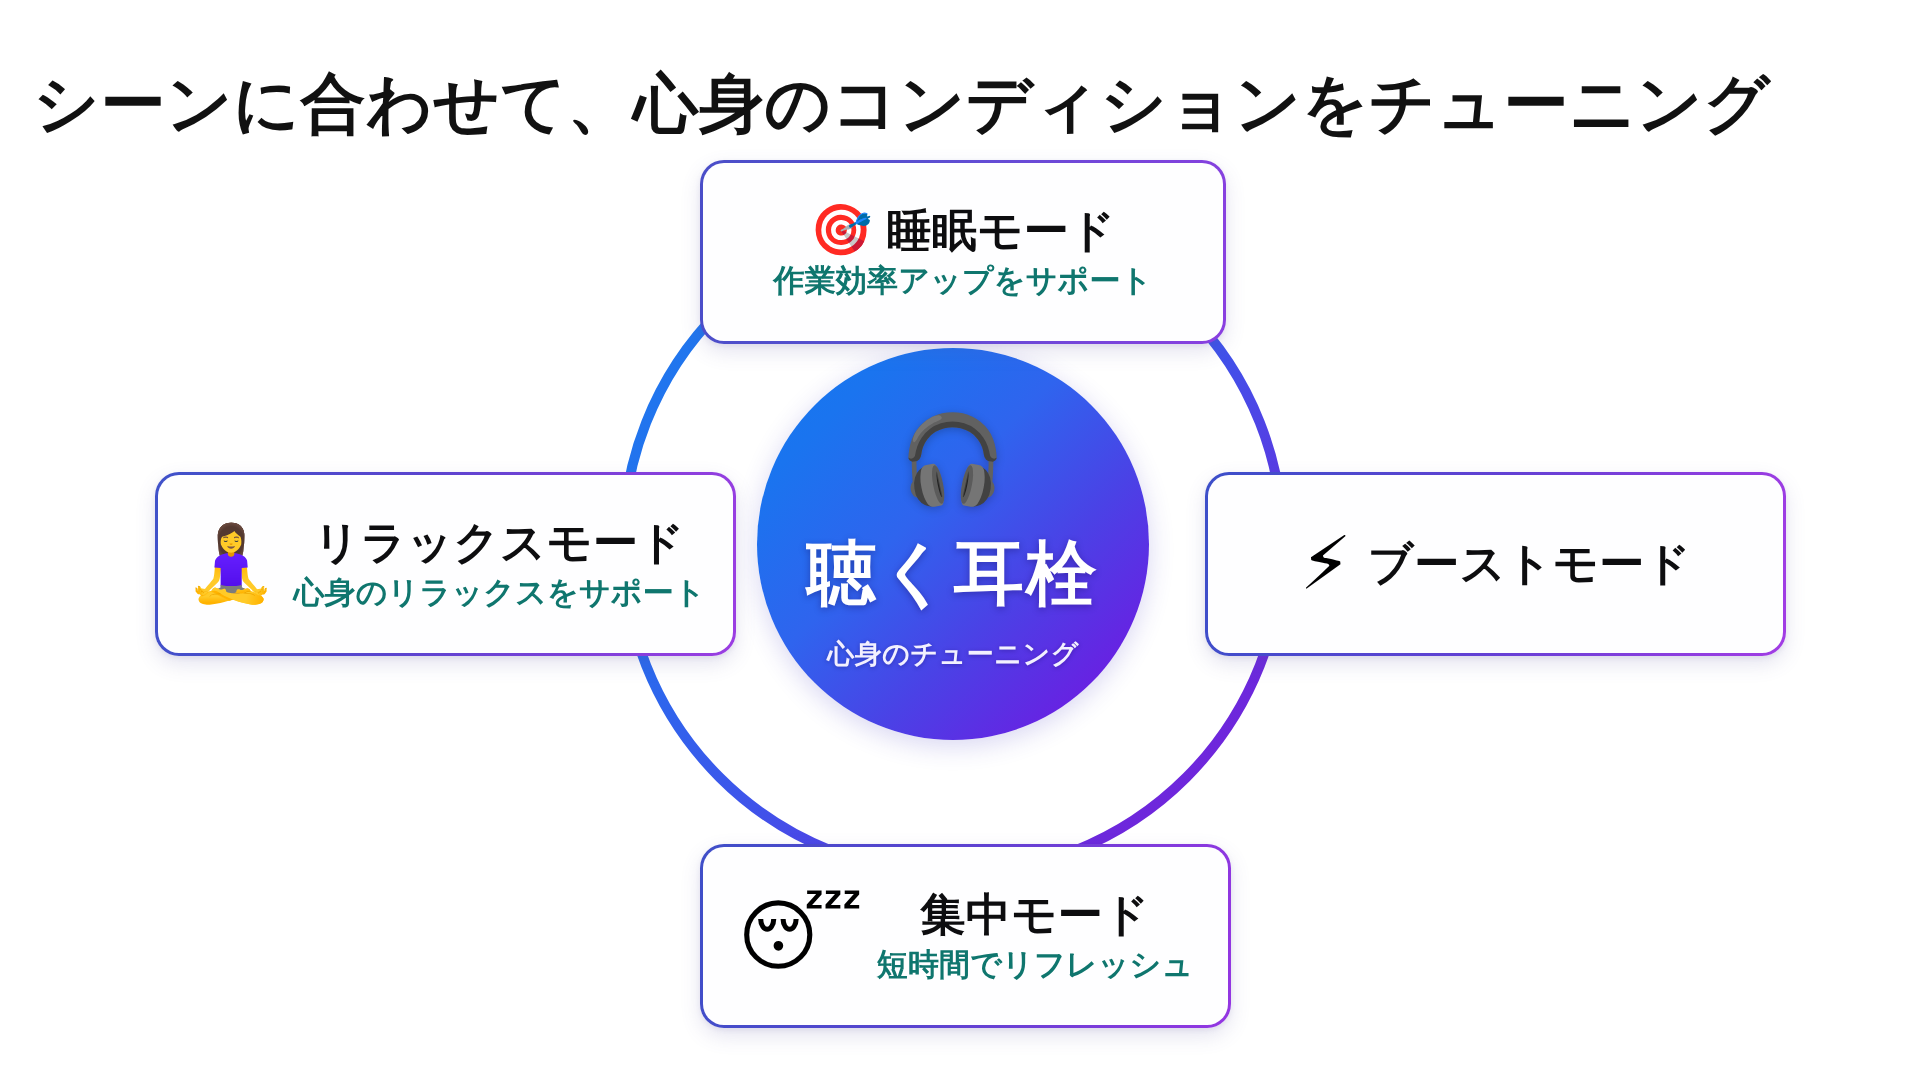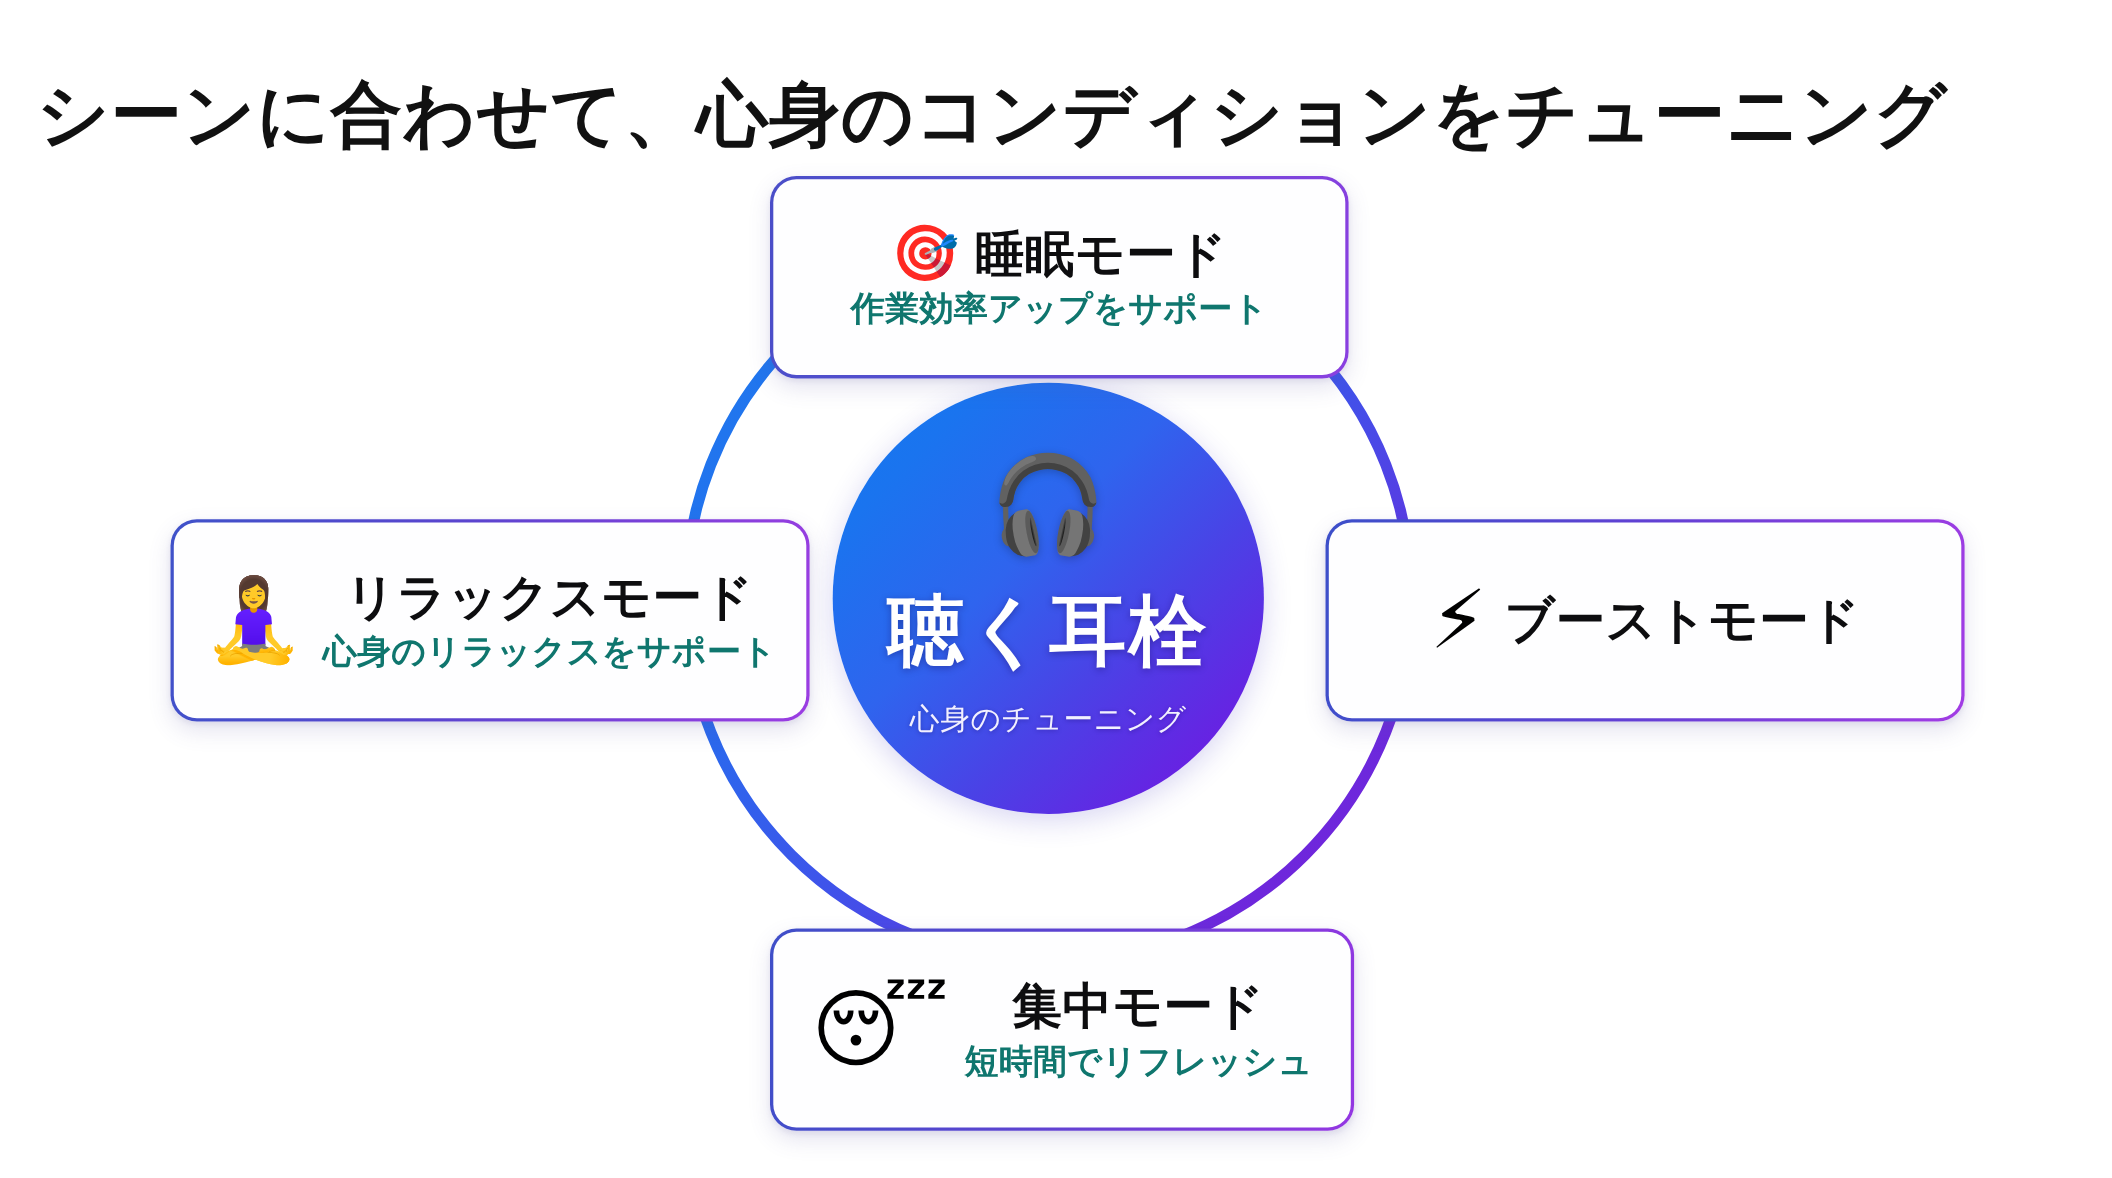--- a/index.html
+++ b/index.html
@@ -82,21 +82,21 @@
     color: #ffffff;
     letter-spacing: 0.04em;
     line-height: 1.08;
     text-shadow: 0 2px 7px rgba(20, 10, 90, 0.38);
     white-space: nowrap;
     margin-top: 28px;
   }
   .hub-sub {
     margin-top: 24px;
     font-size: 27px;
-    font-weight: 400;
+    font-weight: 700;
     color: #f2f0ff;
     letter-spacing: 0.02em;
     text-shadow: 0 1px 4px rgba(20, 10, 90, 0.35);
     white-space: nowrap;
   }
 
   
   .card {
     position: absolute;
     z-index: 3;

